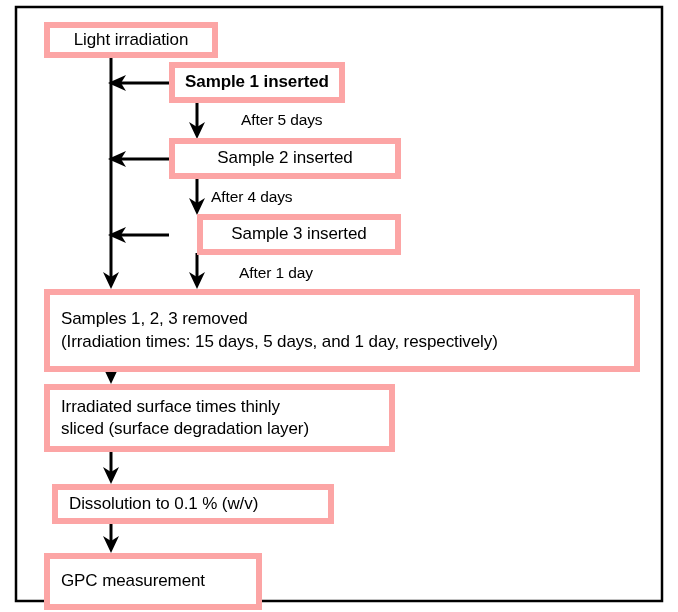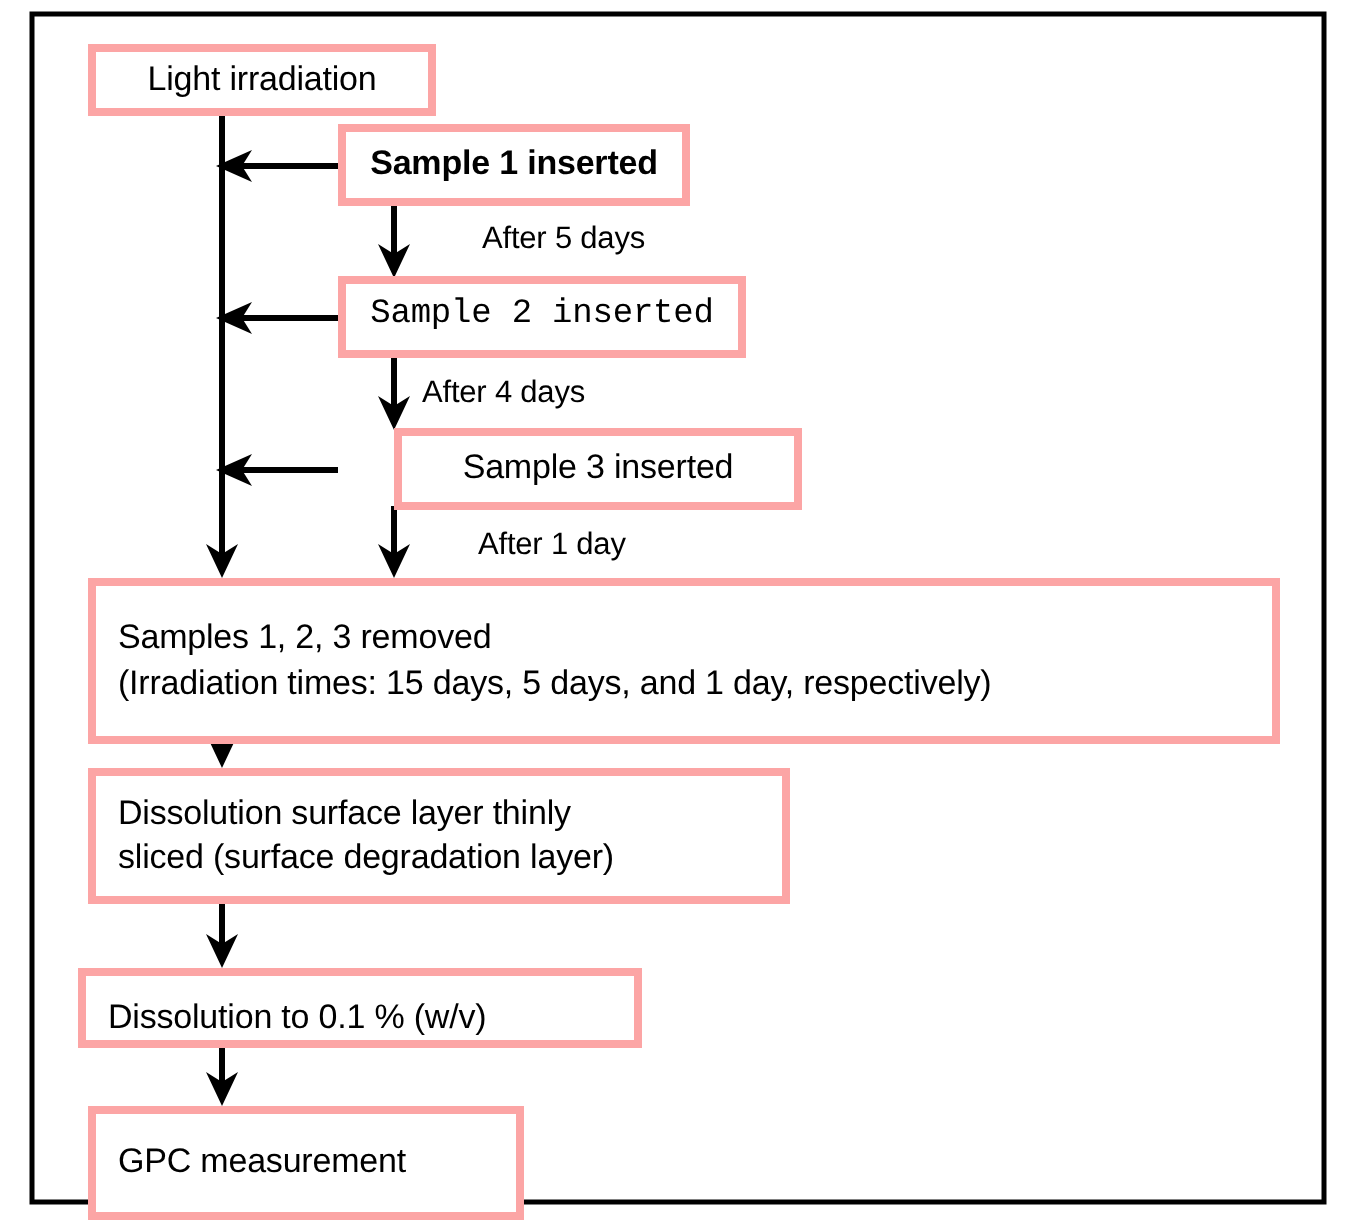--- a/index.html
+++ b/index.html
@@ -23,21 +23,21 @@
   #flow-svg {
     position: absolute;
     left: 0;
     top: 0;
     width: 678px;
     height: 612px;
   }
   .node {
     position: absolute;
     box-sizing: border-box;
-    border: 4px solid #fca5a5;
+    border: 6px solid #fca5a5;
     background: #ffffff;
     display: flex;
     flex-direction: column;
     justify-content: center;
     font-size: 17px;
     line-height: 1.32;
     letter-spacing: -0.1px;
     padding-left: 11px;
     padding-right: 8px;
     white-space: pre;
@@ -99,39 +99,39 @@
   </svg>
 
   <div class="node center-text" style="left:44px; top:22px; width:174px; height:36px;">
     <span class="node-line">Light irradiation</span>
   </div>
 
   <div class="node center-text" style="left:169px; top:62px; width:176px; height:41px;font-weight:bold;">
     <span class="node-line">Sample 1 inserted</span>
   </div>
 
-  <div class="node center-text" style="left:169px; top:138px; width:204px; height:41px;font-family:Liberation Mono, monospace;">
+  <div class="node center-text" style="left:169px; top:138px; width:232px; height:41px;">
     <span class="node-line">Sample 2 inserted</span>
   </div>
 
   <div class="node center-text" style="left:169px; top:214px; width:204px; height:41px;margin-left:28px;">
     <span class="node-line">Sample 3 inserted</span>
   </div>
 
   <div class="node" style="left:44px; top:289px; width:596px; height:83px;">
     <span class="node-line">Samples 1, 2, 3 removed</span>
     <span class="node-line">(Irradiation times: 15 days, 5 days, and 1 day, respectively)</span>
   </div>
 
   <div class="node" style="left:44px; top:384px; width:351px; height:68px;">
-    <span class="node-line">Dissolution surface layer thinly</span>
+    <span class="node-line">Irradiated surface times thinly</span>
     <span class="node-line">sliced (surface degradation layer)</span>
   </div>
 
-  <div class="node" style="left:39px; top:484px; width:282px; height:40px;justify-content:flex-end;">
+  <div class="node" style="left:52px; top:484px; width:282px; height:40px;">
     <span class="node-line">Dissolution to 0.1 % (w/v)</span>
   </div>
 
   <div class="node" style="left:44px; top:553px; width:218px; height:57px;">
     <span class="node-line">GPC measurement</span>
   </div>
 
   <div class="edge-label" style="left:211px; top:112px;margin-left:30px;">After 5 days</div>
 
   <div class="edge-label" style="left:211px; top:189px;">After 4 days</div>

